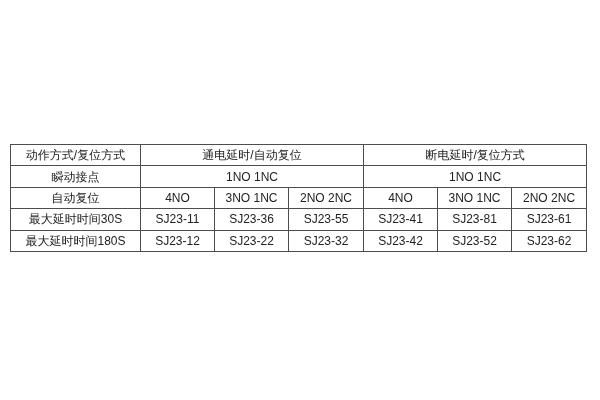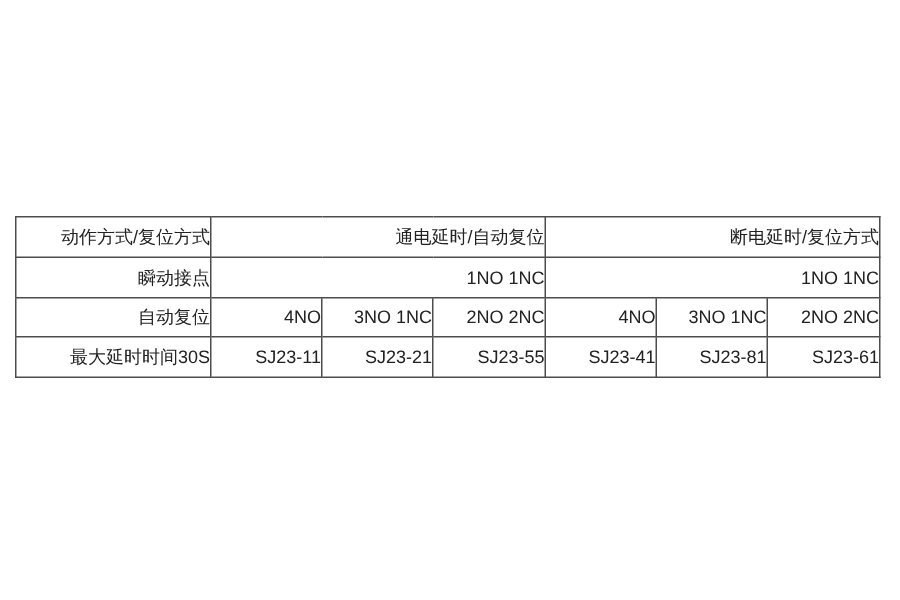--- a/index.html
+++ b/index.html
@@ -19,21 +19,21 @@
     position: absolute;
     left: 10px;
     top: 144px;
     width: 576px;
     height: 108px;
     border-collapse: collapse;
     table-layout: fixed;
   }
   table.spec-table td {
     border: 1px solid #4d4d4d;
-    text-align: right;
+    text-align: center;
     vertical-align: middle;
     font-size: 12px;
     line-height: 1;
     color: #222222;
     padding: 0;
     white-space: nowrap;
     overflow: hidden;
   }
 </style>
 </head>
@@ -66,21 +66,30 @@
         <td>4NO</td>
         <td>3NO 1NC</td>
         <td>2NO 2NC</td>
         <td>4NO</td>
         <td>3NO 1NC</td>
         <td>2NO 2NC</td>
       </tr>
       <tr>
         <td>最大延时时间30S</td>
         <td>SJ23-11</td>
-        <td>SJ23-21</td>
+        <td>SJ23-36</td>
         <td>SJ23-55</td>
         <td>SJ23-41</td>
         <td>SJ23-81</td>
         <td>SJ23-61</td>
+      </tr>
+      <tr>
+        <td>最大延时时间180S</td>
+        <td>SJ23-12</td>
+        <td>SJ23-22</td>
+        <td>SJ23-32</td>
+        <td>SJ23-42</td>
+        <td>SJ23-52</td>
+        <td>SJ23-62</td>
       </tr>
     </tbody>
   </table>
 </div>
 
 </body></html>

